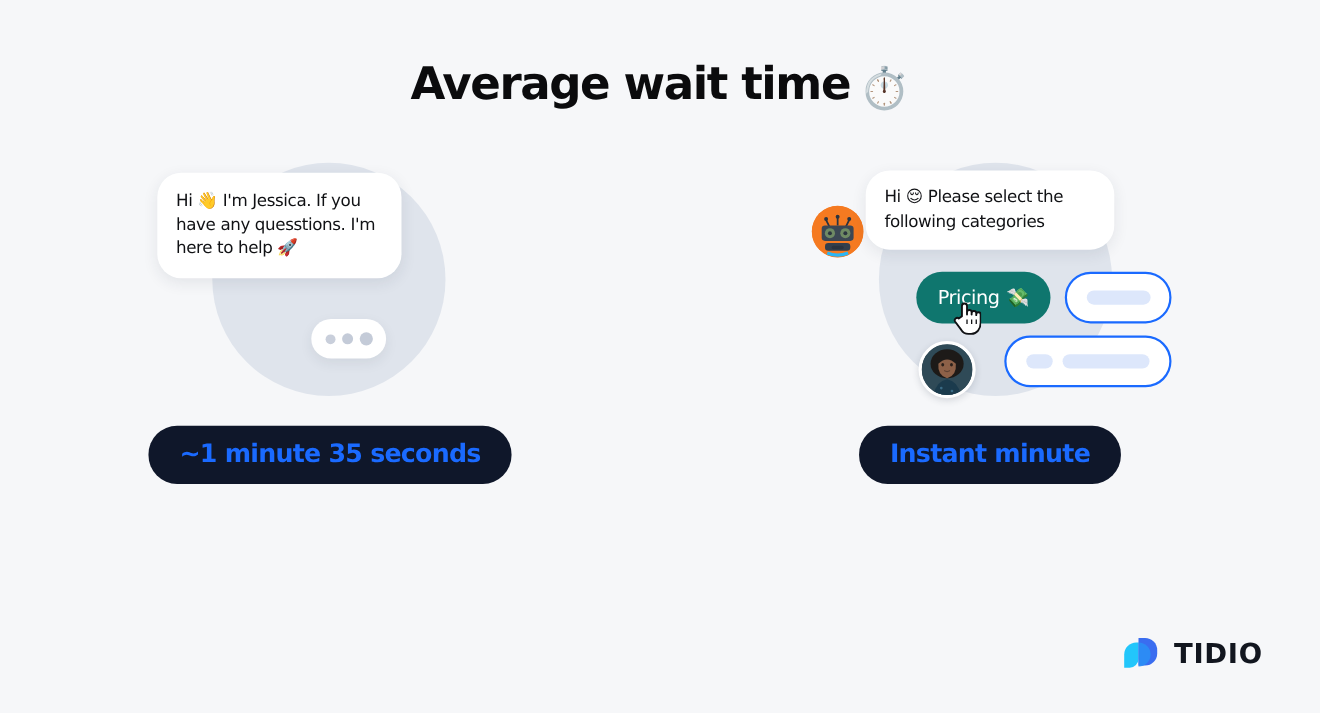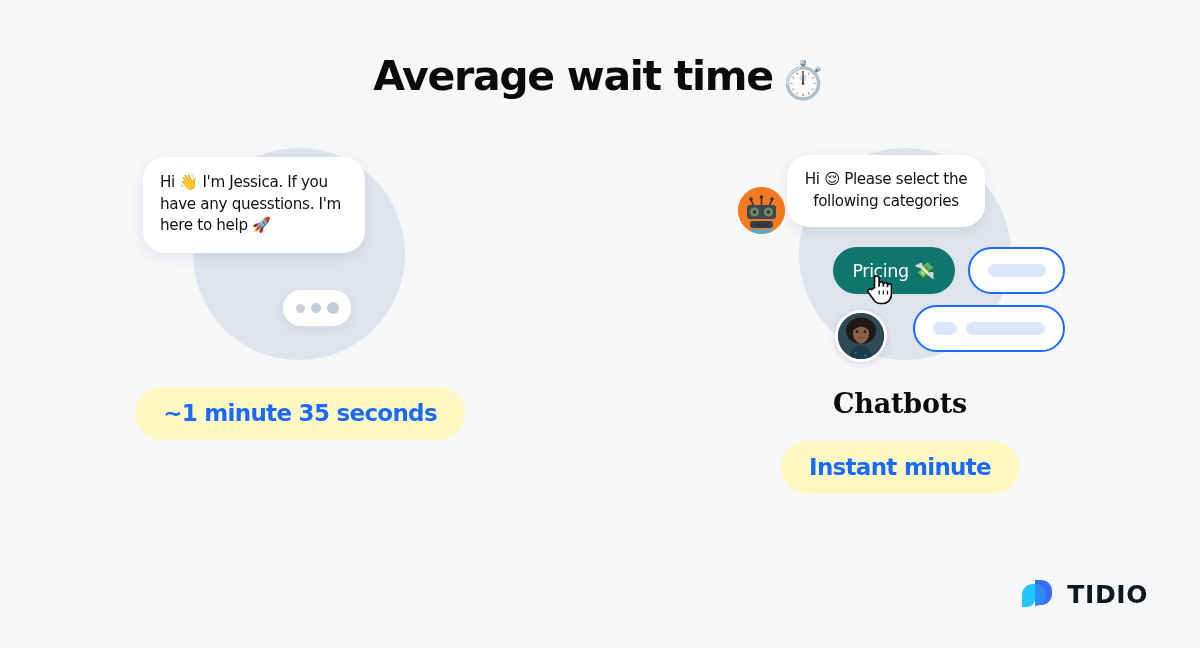--- a/index.html
+++ b/index.html
@@ -104,23 +104,22 @@
     border-radius: 50%;
     background: #c9cfdb;
   }
   .typing-dot.mid { width: 10px; height: 10px; background: #c4cbd8; }
   .typing-dot.big { width: 12px; height: 12px; background: #c4cbd8; }
 
   
   .msg-bubble.bot {
     left: 52px;
     top: 20px;
-    width: 198px;
+    width: 226px;
     padding: 14px 17px 15px 17px;
-    text-align: center;
   }
 
   .avatar {
     position: absolute;
     border-radius: 50%;
     overflow: hidden;
   }
   .avatar.robot {
     left: 3px;
     top: 52px;
@@ -190,21 +189,21 @@
     margin-top: 23px;
     font-family: "DejaVu Serif", serif;
     font-size: 27px;
     font-weight: 700;
     color: #0b0b0d;
     letter-spacing: -0.2px;
   }
 
   .badge {
     margin-top: 22px;
-    background: #fef9c3;
+    background: #0f172a;
     border-radius: 26px;
     padding: 13px 28px 14px 28px;
     font-family: "DejaVu Sans", sans-serif;
     font-size: 23px;
     font-weight: 700;
     color: #1a6aff;
     letter-spacing: -0.7px;
     white-space: nowrap;
   }
 
@@ -309,21 +308,20 @@
           <ellipse cx="21.5" cy="21" rx="1.5" ry="1.8" fill="#2b211b"></ellipse>
           <ellipse cx="30.5" cy="21" rx="1.5" ry="1.8" fill="#2b211b"></ellipse>
           <path d="M23 27 q3 2 6 0" stroke="#5f4233" stroke-width="1.2" fill="none"></path>
           <path d="M12 52 q3 -14 14 -16 q11 2 14 16 z" fill="#1b3b4d"></path>
           <circle cx="20" cy="45" r="1.4" fill="#3a6b85"></circle>
           <circle cx="31" cy="48" r="1.4" fill="#3a6b85"></circle>
         </svg>
       </div>
     </div>
 
-    <div class="col-label">Chatbots</div>
     <div class="badge">Instant minute</div>
   </div>
 </div>
 
 <div class="logo">
   <svg class="logo-mark" viewBox="0 0 36 34">
     <path d="M2 18 a11 11 0 0 1 11 -11 h2 v15 a8 8 0 0 1 -8 8 h-5 z" fill="#22c6fb"></path>
     <path d="M15 3 h6 a11 11 0 0 1 11 11 v3 a11 11 0 0 1 -11 11 h-6 z" fill="#3a6df0"></path>
     <path d="M15 7 a11 11 0 0 1 0 22 z" fill="#2b8ef5" opacity="0.9"></path>
   </svg>

